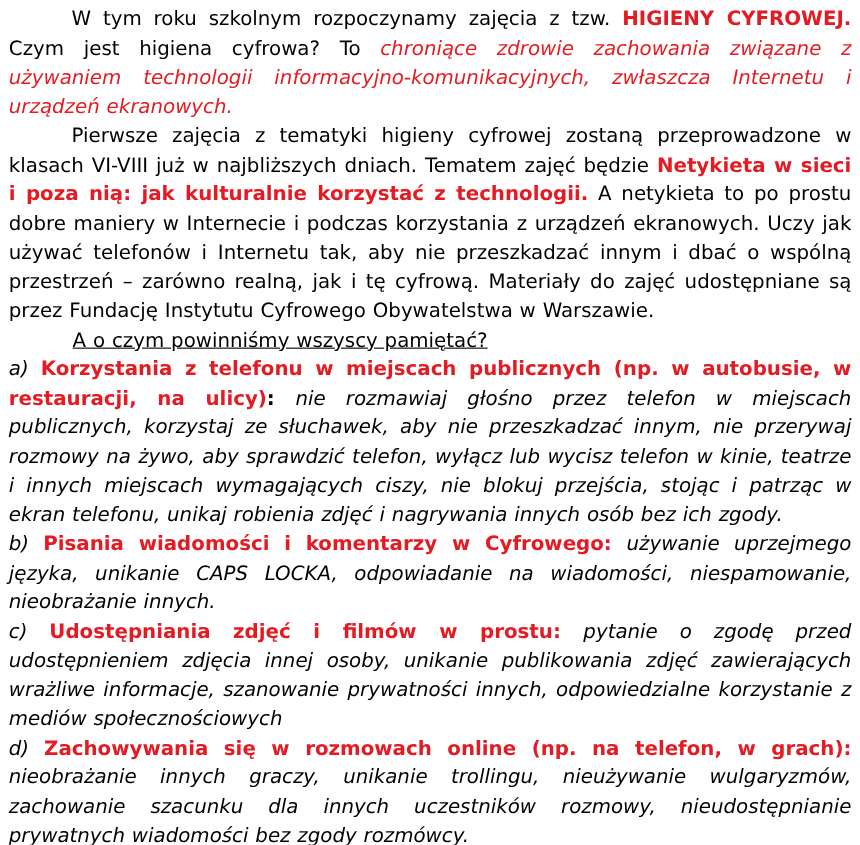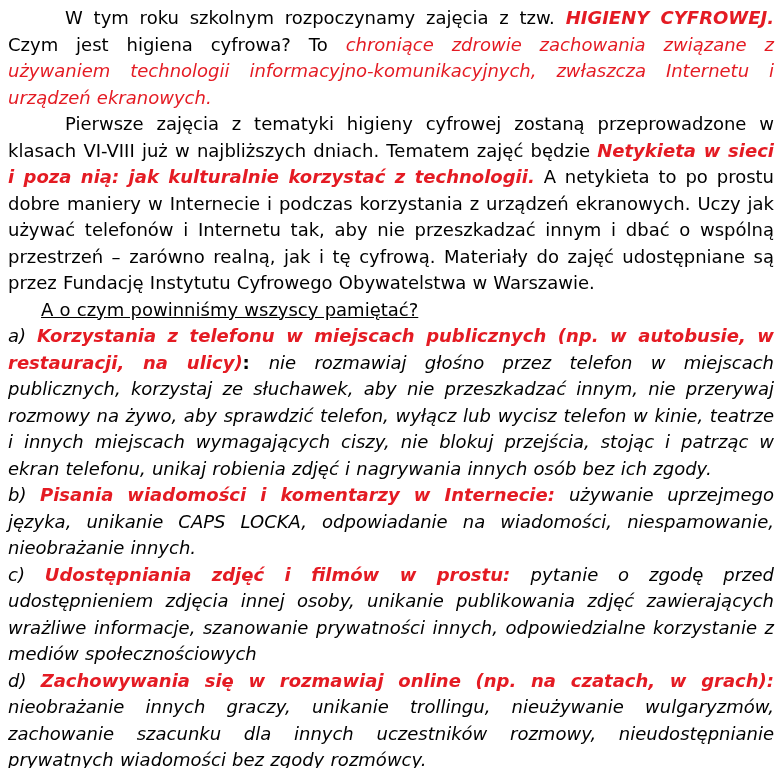--- a/index.html
+++ b/index.html
@@ -23,36 +23,36 @@
     overflow:hidden;
   }
   p.para{
     margin:0;
     font-size:18px;
     line-height:26.5px;
     word-spacing:0.5px;
   }
   p.justify{text-align:justify;}
   p.indent{text-indent:57px;}
-  p.block-indent{margin-left:33px;}
+  p.block-indent{margin-left:58px;}
 
   .seg-normal{color:var(--ink);}
   .seg-bold{font-weight:bold;color:var(--ink);}
   .seg-italic{font-style:italic;color:var(--ink);}
   .seg-underline{text-decoration:underline;color:var(--ink);}
   .seg-red-italic{color:var(--red);font-style:italic;}
-  .seg-red-bold-italic{color:var(--red);font-weight:bold;font-style:italic;}
+  .seg-red-bold-italic{color:var(--red);font-weight:bold;}
 </style>
 </head>
 <body>
 
 <div class="page">
   <div>
       <p class="para justify indent"><span class="seg-normal">W tym roku szkolnym rozpoczynamy zajęcia z tzw. </span><span class="seg-red-bold-italic">HIGIENY CYFROWEJ.</span><span class="seg-normal"> Czym jest higiena cyfrowa? To </span><span class="seg-red-italic">chroniące zdrowie zachowania związane z używaniem technologii informacyjno-komunikacyjnych, zwłaszcza Internetu i urządzeń ekranowych.</span></p>
       <p class="para justify indent"><span class="seg-normal">Pierwsze zajęcia z tematyki higieny cyfrowej zostaną przeprowadzone w klasach VI-VIII już w najbliższych dniach. Tematem zajęć będzie </span><span class="seg-red-bold-italic">Netykieta w sieci i poza nią: jak kulturalnie korzystać z technologii.</span><span class="seg-normal"> A netykieta to po prostu dobre maniery w Internecie i podczas korzystania z urządzeń ekranowych. Uczy jak używać telefonów i Internetu tak, aby nie przeszkadzać innym i dbać o wspólną przestrzeń – zarówno realną, jak i tę cyfrową. Materiały do zajęć udostępniane są przez Fundację Instytutu Cyfrowego Obywatelstwa w Warszawie.</span></p>
       <p class="para block-indent"><span class="seg-underline">A o czym powinniśmy wszyscy pamiętać?</span></p>
       <p class="para justify"><span class="seg-italic">a) </span><span class="seg-red-bold-italic">Korzystania z telefonu w miejscach publicznych (np. w autobusie, w restauracji, na ulicy)</span><span class="seg-bold">: </span><span class="seg-italic">nie rozmawiaj głośno przez telefon w miejscach publicznych, korzystaj ze słuchawek, aby nie przeszkadzać innym, nie przerywaj rozmowy na żywo, aby sprawdzić telefon, wyłącz lub wycisz telefon w kinie, teatrze i innych miejscach wymagających ciszy, nie blokuj przejścia, stojąc i patrząc w ekran telefonu, unikaj robienia zdjęć i nagrywania innych osób bez ich zgody.</span></p>
-      <p class="para justify"><span class="seg-italic">b) </span><span class="seg-red-bold-italic">Pisania wiadomości i komentarzy w Internecie: </span><span class="seg-italic">używanie uprzejmego języka, unikanie CAPS LOCKA, odpowiadanie na wiadomości, niespamowanie, nieobrażanie innych.</span></p>
+      <p class="para justify"><span class="seg-italic">b) </span><span class="seg-red-bold-italic">Pisania wiadomości i komentarzy w Cyfrowego: </span><span class="seg-italic">używanie uprzejmego języka, unikanie CAPS LOCKA, odpowiadanie na wiadomości, niespamowanie, nieobrażanie innych.</span></p>
       <p class="para justify"><span class="seg-italic">c) </span><span class="seg-red-bold-italic">Udostępniania zdjęć i filmów w prostu: </span><span class="seg-italic">pytanie o zgodę przed udostępnieniem zdjęcia innej osoby, unikanie publikowania zdjęć zawierających wrażliwe informacje, szanowanie prywatności innych, odpowiedzialne korzystanie z mediów społecznościowych</span></p>
-      <p class="para justify"><span class="seg-italic">d) </span><span class="seg-red-bold-italic">Zachowywania się w rozmawiaj online (np. na czatach, w grach): </span><span class="seg-italic">nieobrażanie innych graczy, unikanie trollingu, nieużywanie wulgaryzmów, zachowanie szacunku dla innych uczestników rozmowy, nieudostępnianie prywatnych wiadomości bez zgody rozmówcy. </span></p>
+      <p class="para justify"><span class="seg-italic">d) </span><span class="seg-red-bold-italic">Zachowywania się w rozmowach online (np. na telefon, w grach): </span><span class="seg-italic">nieobrażanie innych graczy, unikanie trollingu, nieużywanie wulgaryzmów, zachowanie szacunku dla innych uczestników rozmowy, nieudostępnianie prywatnych wiadomości bez zgody rozmówcy. </span></p>
     </div>
 
 </div>
 
 </body></html>

